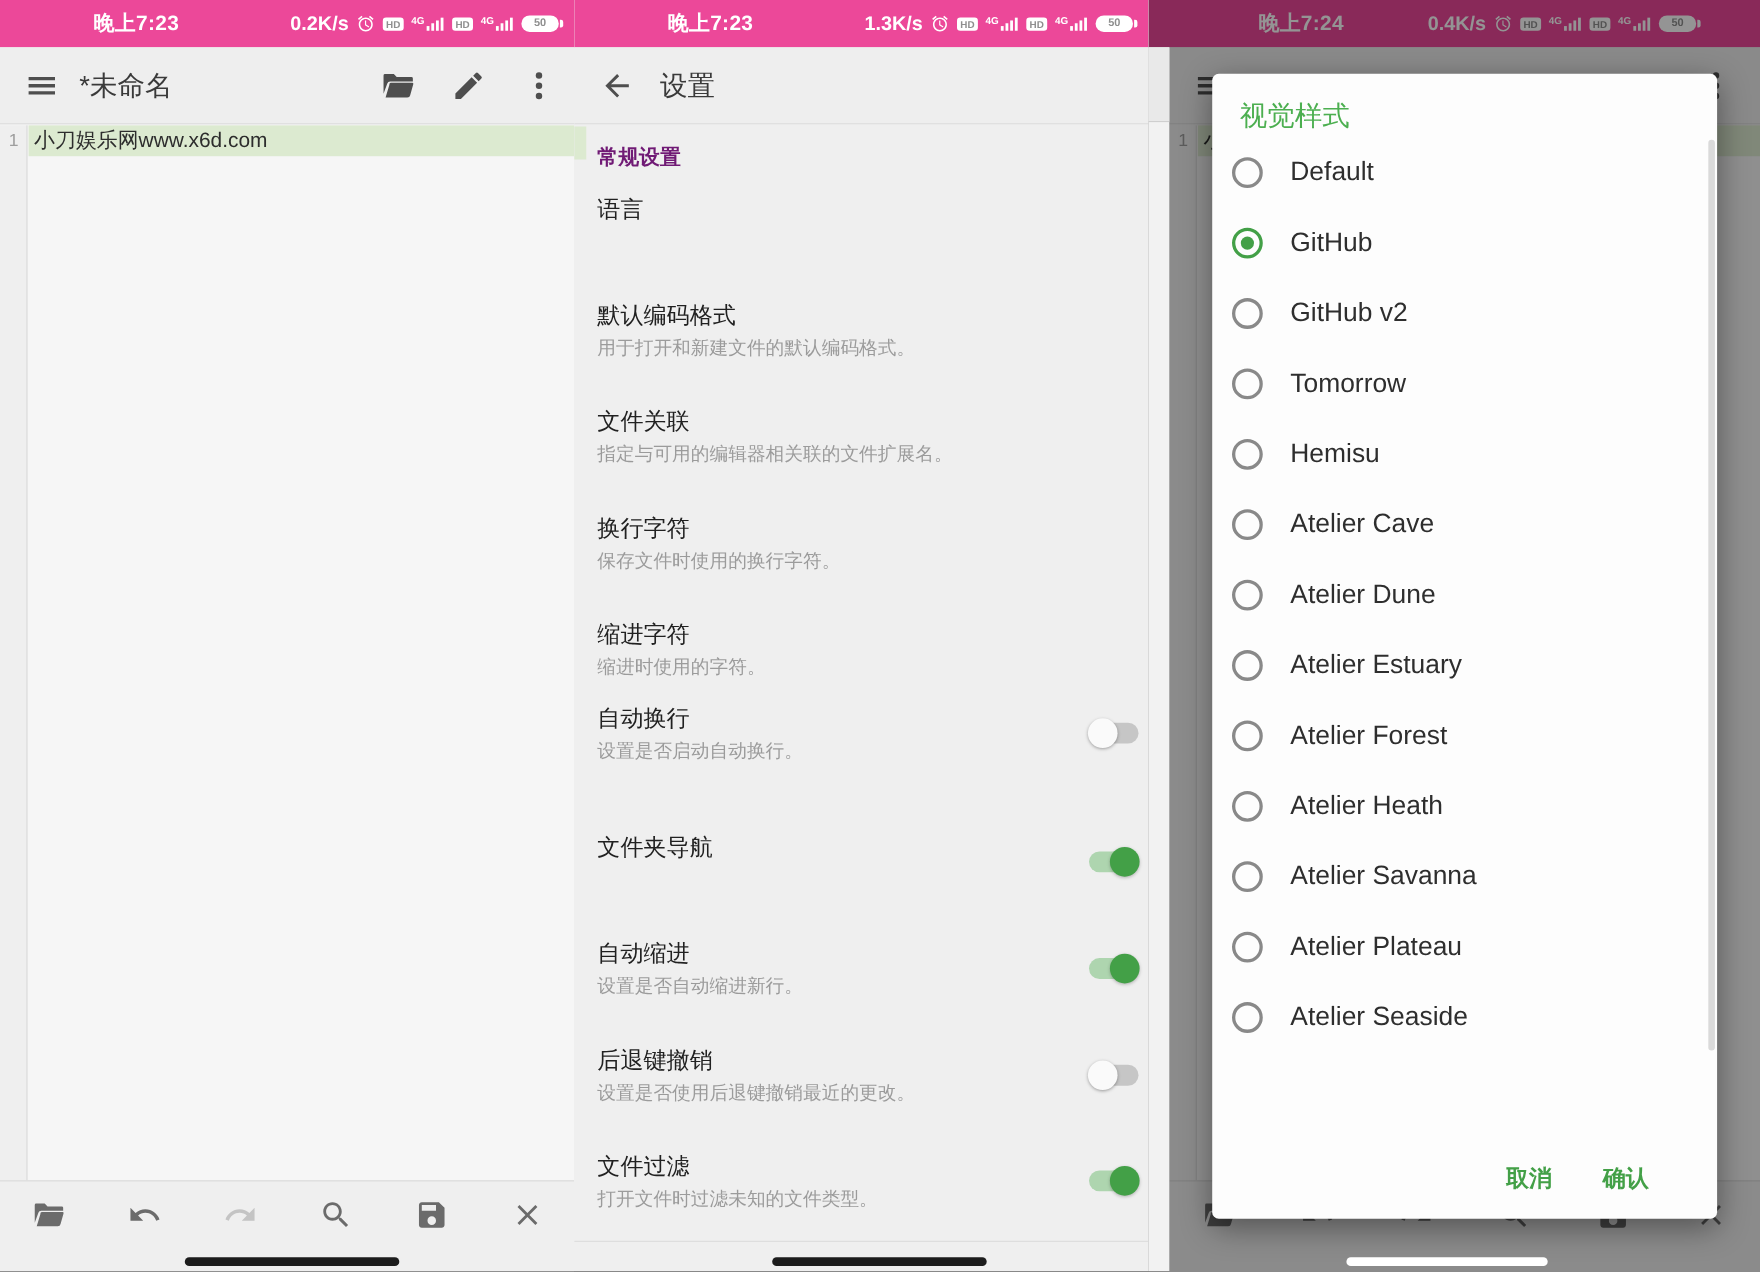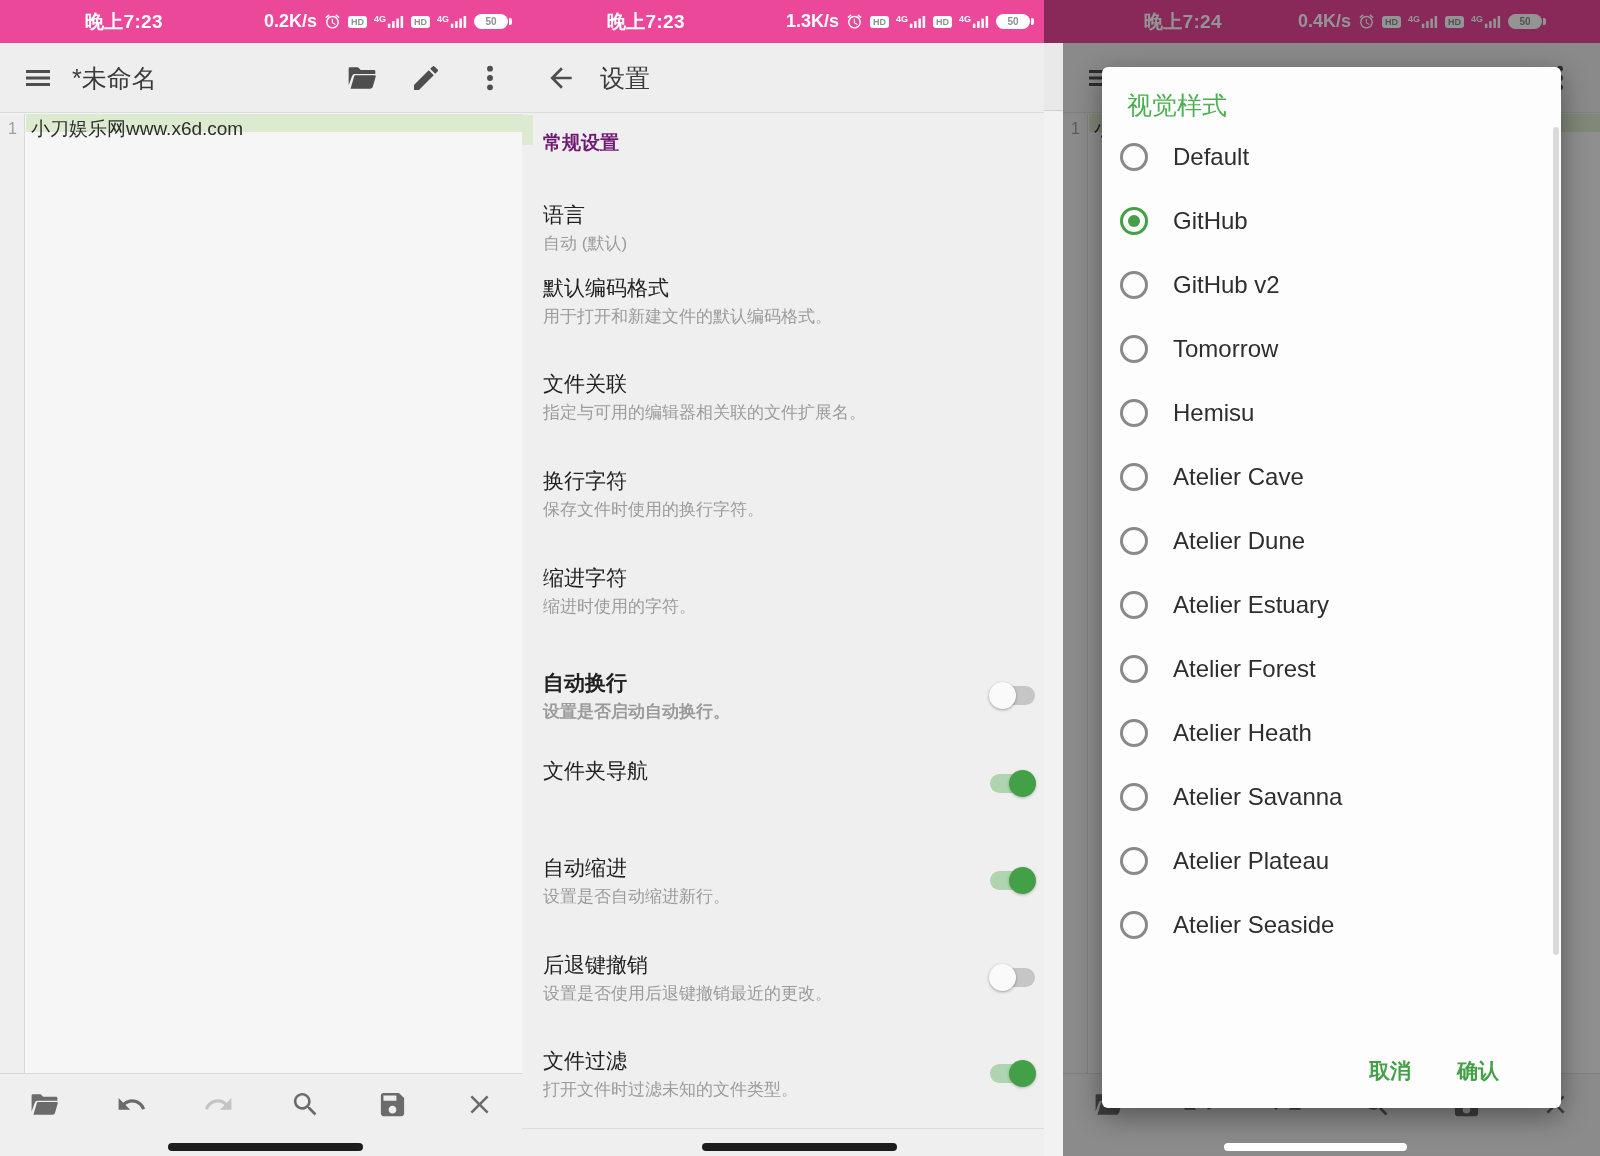--- a/index.html
+++ b/index.html
@@ -26,21 +26,21 @@
 
   
   .appbar{position:absolute;left:0;right:0;top:43px;height:70px;background:#eeeeee;border-bottom:1px solid #dcdcdc;z-index:2;}
   .icon-btn{position:absolute;width:32px;height:32px;top:19px;color:#4e4e4e;}
   .icon-btn svg{width:100%;height:100%;display:block;}
   .appbar-title{position:absolute;top:0;height:70px;line-height:70px;font-size:25px;color:#3a3a3a;}
 
   
   .editor-area{position:absolute;left:0;right:0;top:114px;bottom:83px;background:#f6f6f6;}
   .gutter{position:absolute;left:0;top:0;bottom:0;width:25px;background:#efefef;border-right:1px solid #d9d9d9;}
-  .line-row{position:absolute;left:26px;right:0;top:0;height:18px;background:#dcead0;}
+  .line-row{position:absolute;left:26px;right:0;top:0;height:28px;background:#dcead0;}
   .line-no{position:absolute;left:0;top:0;width:25px;height:29px;line-height:29px;text-align:center;font-size:16px;color:#9e9e9e;}
   .line-text{line-height:29px;font-size:19px;color:#2d2d2d;padding-left:5px;white-space:nowrap;}
   .bottom-toolbar{position:absolute;left:0;right:0;bottom:0;height:83px;background:#efefef;border-top:1px solid #d9d9d9;}
   .tb-ic{position:absolute;top:15px;width:31px;height:31px;color:#6b6b6b;}
   .tb-ic svg{width:100%;height:100%;display:block;}
   .tb-ic.disabled{color:#c4c4c4;}
   .gesture{position:absolute;bottom:5px;height:8px;border-radius:4px;background:#1c1c1c;z-index:6;}
   .gesture.white{background:#fff;}
 
   
@@ -218,41 +218,40 @@
       <span class="icon-btn" style="left:23px">
           <svg viewBox="0 0 24 24">
             <path fill="currentColor" d="M20 11H7.83l5.59-5.59L12 4l-8 8 8 8 1.41-1.41L7.83 13H20v-2z"></path>
           </svg>
         </span>
       <span class="appbar-title" style="left:78px">设置</span>
     </div>
     <div class="green-sliver"></div>
     <div class="section-hd">常规设置</div>
     <div id="settings-items">
-        <div class="s-item" style="top: 177px; margin-top: 24px;">
+        <div class="s-item" style="top: 177px;">
           <div class="s-title">语言</div>
-          <div class="s-desc">自动 (默认)</div>
         </div>
         <div class="s-item" style="top: 273.7px;">
           <div class="s-title">默认编码格式</div>
           <div class="s-desc">用于打开和新建文件的默认编码格式。</div>
         </div>
         <div class="s-item" style="top: 370.4px;">
           <div class="s-title">文件关联</div>
           <div class="s-desc">指定与可用的编辑器相关联的文件扩展名。</div>
         </div>
         <div class="s-item" style="top: 467.1px;">
           <div class="s-title">换行字符</div>
           <div class="s-desc">保存文件时使用的换行字符。</div>
         </div>
         <div class="s-item" style="top: 563.8px;">
           <div class="s-title">缩进字符</div>
           <div class="s-desc">缩进时使用的字符。</div>
         </div>
-        <div class="s-item" style="top: 669px; font-weight: bold;">
+        <div class="s-item" style="top: 640px;">
           <div class="s-title">自动换行</div>
           <div class="s-desc">设置是否启动自动换行。</div>
           <div class="switch">
             <div class="track"></div>
             <div class="thumb"></div>
           </div>
         </div>
         <div class="s-item" style="top: 757.2px;">
           <div class="s-title">文件夹导航</div>
           <div class="switch on">

